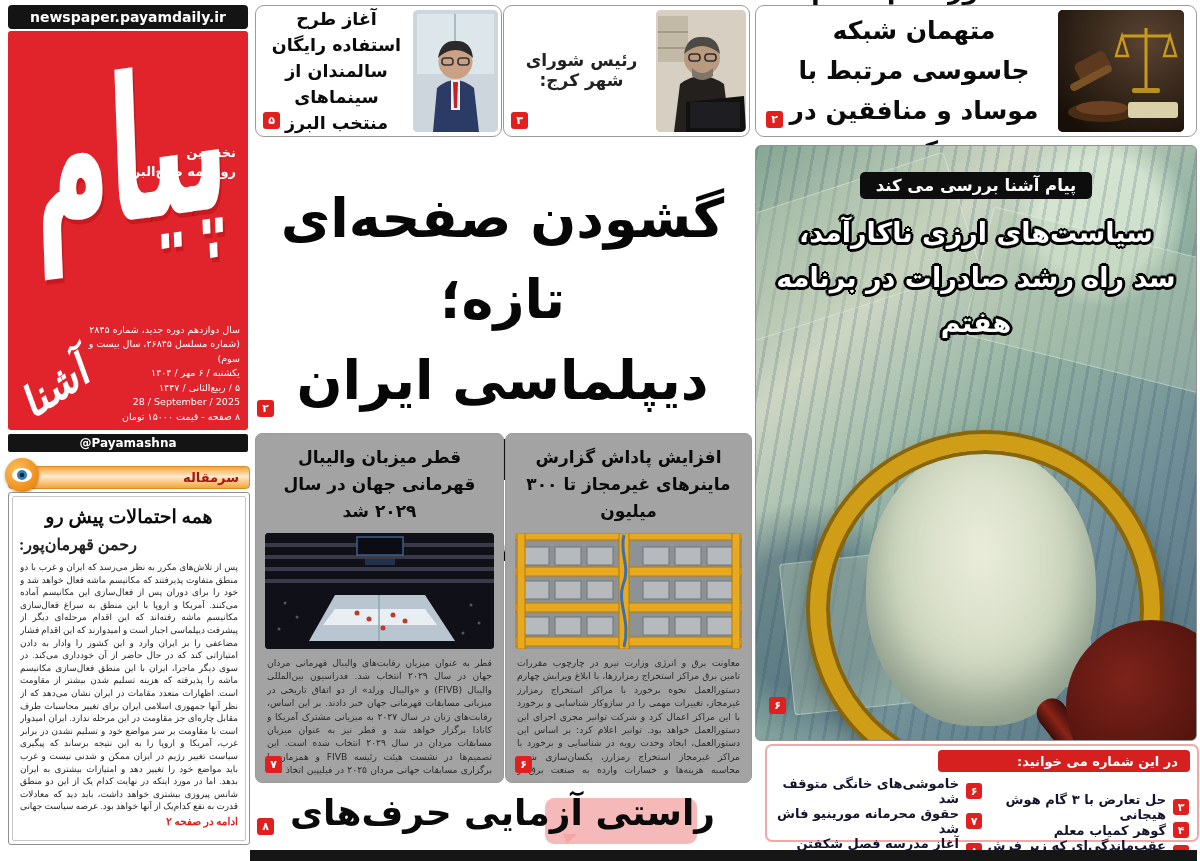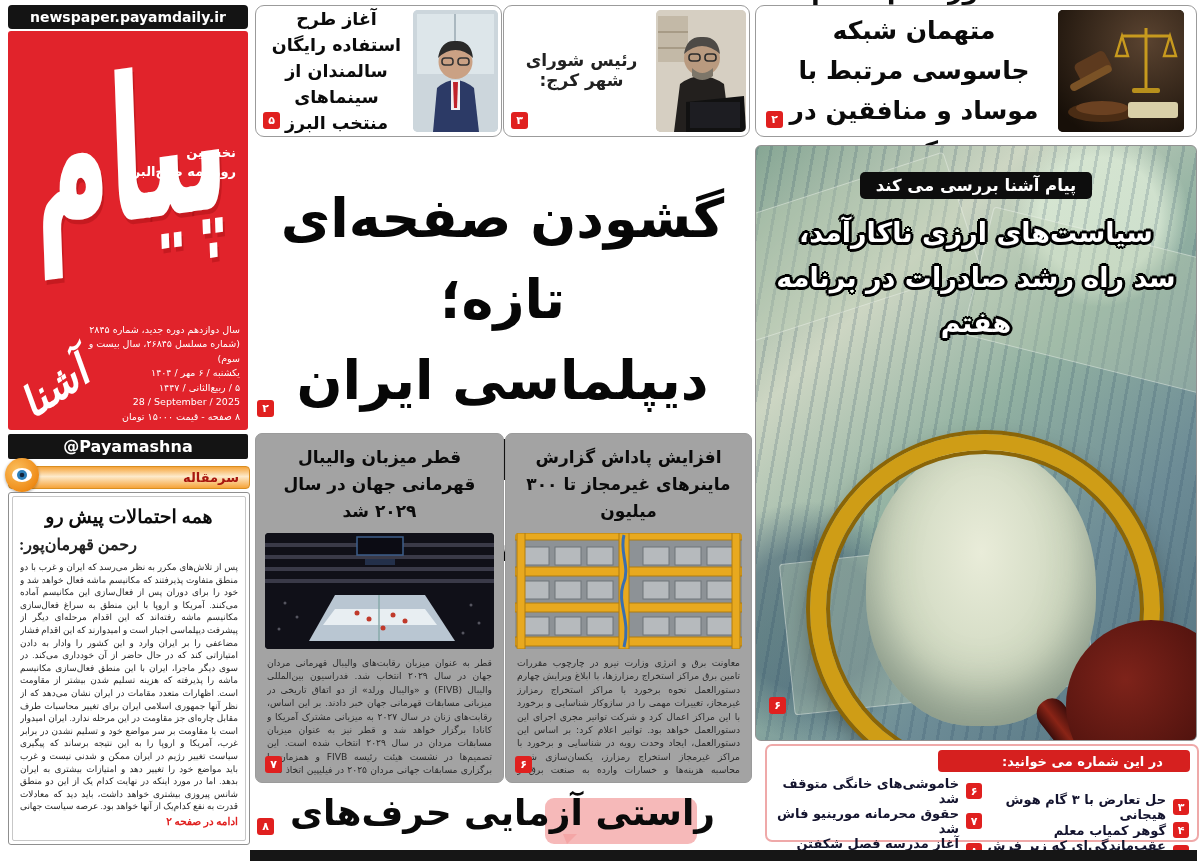--- a/index.html
+++ b/index.html
@@ -14,22 +14,22 @@
   .logo-box{left:8px;top:31px;width:240px;height:399px;background:#e1232b;border-radius:3px;overflow:hidden;}
   .logo-main{position:absolute;left:0;right:0;top:18px;text-align:center;color:#fff;font-weight:700;
              font-size:125px;line-height:150px;transform:scaleY(1.6) scaleX(0.82) rotate(-4deg);
              transform-origin:50% 20%;text-shadow:2px 3px 0 rgba(120,0,0,.25);}
   .logo-tagline{position:absolute;right:12px;top:112px;color:#fff;text-align:right;
                 font-size:13px;font-weight:700;line-height:19px;}
   .logo-script{position:absolute;left:10px;bottom:18px;color:#fff;font-size:42px;font-weight:700;
                font-style:italic;transform:rotate(-34deg);transform-origin:center;}
   .masthead-info{position:absolute;right:8px;bottom:6px;width:158px;color:#fff;text-align:right;
                  font-size:9.5px;line-height:14.5px;font-weight:500;}
-  .social-bar{left:8px;top:434px;width:240px;height:25px;background:#141414;color:#fff;
-              display:flex;align-items:center;justify-content:center;font-size:16px;font-weight:700;
+  .social-bar{left:8px;top:434px;width:240px;height:18px;background:#141414;color:#fff;
+              display:flex;align-items:center;justify-content:center;font-size:12px;font-weight:700;
               direction:ltr;border-radius:2px;}
 
   
   .ed-header{left:8px;top:466px;width:240px;height:21px;border-radius:4px;
              background:linear-gradient(180deg,#f6a43a 0%,#fdeacb 45%,#f6a43a 100%);
              border:1px solid #d98e21;display:flex;align-items:center;}
   .ed-header span{color:#a8170f;font-weight:700;font-size:13px;padding-right:10px;}
   .eye-badge{left:5px;top:458px;width:34px;height:34px;border-radius:50%;
              background:radial-gradient(circle at 35% 35%,#fbbf5e,#ef8c17 70%,#c96d0a);
              display:flex;align-items:center;justify-content:center;box-shadow:0 1px 3px rgba(0,0,0,.35);}
@@ -86,21 +86,21 @@
 
   
   .midbox{top:433px;height:348px;background:#a3a3a3;border:1px solid #9b9b9b;border-radius:7px;}
   .mid-title{margin:10px 8px 0;text-align:center;font-size:17px;font-weight:900;line-height:27px;color:#0b0b0b;}
   .mid-img{margin:8px 9px 0;height:116px;border-radius:4px;overflow:hidden;position:relative;}
   .mid-body{margin:7px 11px 0;font-size:9.2px;line-height:13.4px;text-align:justify;color:#2a2a2a;height:120px;overflow:hidden;}
 
   
   .toc{left:765px;top:744px;width:430px;height:94px;background:#fff;border:2px solid #efa9a9;border-radius:7px;}
   .toc-header{position:absolute;top:4px;right:7px;width:252px;height:22px;background:#d6201f;border-radius:4px;
-              color:#fff;font-size:13px;font-weight:700;display:flex;align-items:center;padding-right:27px;box-sizing:border-box;}
+              color:#fff;font-size:13px;font-weight:700;display:flex;align-items:center;padding-right:12px;box-sizing:border-box;}
   .toc-cols{position:absolute;top:30px;right:8px;left:8px;bottom:6px;display:flex;}
   .toc-col{width:50%;display:flex;flex-direction:column;justify-content:space-around;}
   .toc-item{display:flex;align-items:center;gap:7px;}
   .toc-num{width:16px;height:16px;background:#e0201f;color:#fff;border-radius:3px;flex:0 0 16px;
            display:flex;align-items:center;justify-content:center;font-size:11px;font-weight:700;}
   .toc-txt{font-size:13px;font-weight:700;color:#14142e;}
   .toc-col.first{padding-top:16px;}
 
   
   .wm-bubble{left:545px;top:798px;width:152px;height:46px;background:rgba(242,158,158,.72);border-radius:9px;}

